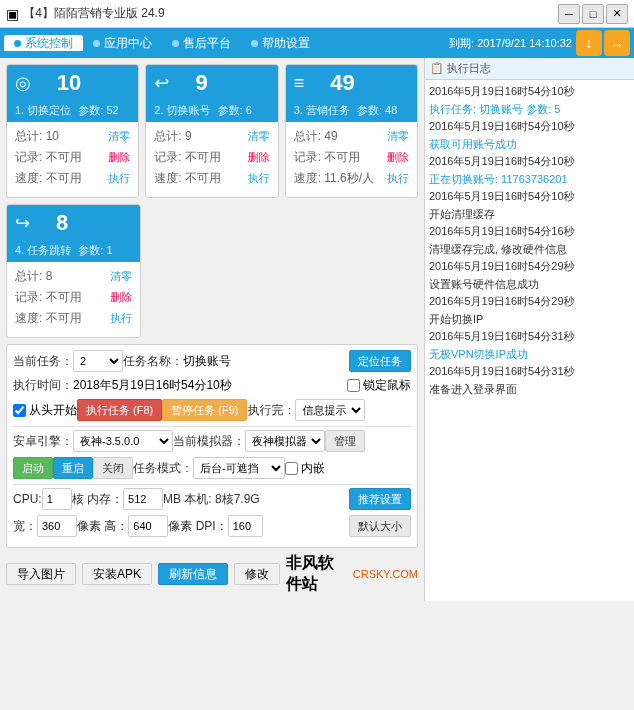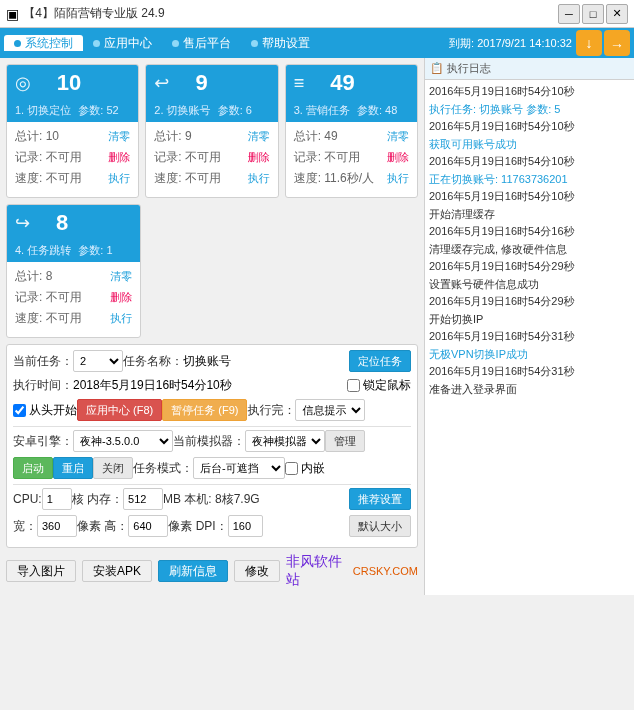--- a/index.html
+++ b/index.html
@@ -346,21 +346,21 @@
           <input type="checkbox" style="">
           <span>锁定鼠标</span>
         </label>
       </div>
 
       <div class="ctrl-row">
         <label class="checkbox-label">
           <input type="checkbox" checked="" style="">
           <span>从头开始</span>
         </label>
-        <button class="ctrl-btn red">应用中心 (F8)</button>
+        <button class="ctrl-btn red">执行任务 (F8)</button>
         <button class="ctrl-btn orange">暂停任务 (F9)</button>
         <span class="ctrl-label">执行完：</span>
         <select class="ctrl-select" style="width:70px;">
           <option>信息提示</option>
         </select>
       </div>
 
       <hr class="separator">
 
       <div class="ctrl-row">
@@ -412,21 +412,21 @@
 
     </div>
 
     <div style="margin-top:5px; display:flex; gap:6px; align-items:center;">
       <button class="bottom-btn">导入图片</button>
       <button class="bottom-btn">安装APK</button>
       <button class="bottom-btn blue">刷新信息</button>
       <button class="bottom-btn">修改</button>
 
       <div style="margin-left:auto; display:flex; align-items:center; gap:4px;">
-        <span style="color:#6d28d9; font-weight:normal; font-size:14px;">非风软件站</span>
+        <span style="color:#000000; font-weight:bold; font-size:16px;">非风软件站</span>
         <span style="color:#e05a00; font-size:11px;">CRSKY.COM</span>
       </div>
     </div>
 
   </div>
 
   <div style="width:210px; min-width:210px; display:flex; flex-direction:column; border-left:1px solid #d0d0d0;">
     <div style="background:#e8f4fb; padding:3px 5px; font-size:11px; border-bottom:1px solid #d0d0d0; color:#555;">📋 执行日志</div>
     <div class="log-area" style="position:relative; flex:1; height:auto; width:100%; top:0; right:0; border:none;">
 

